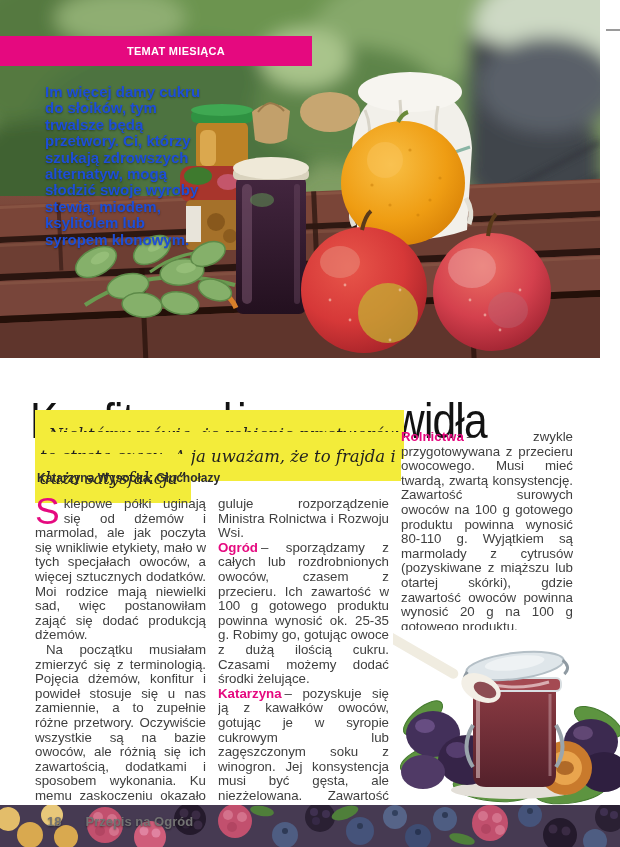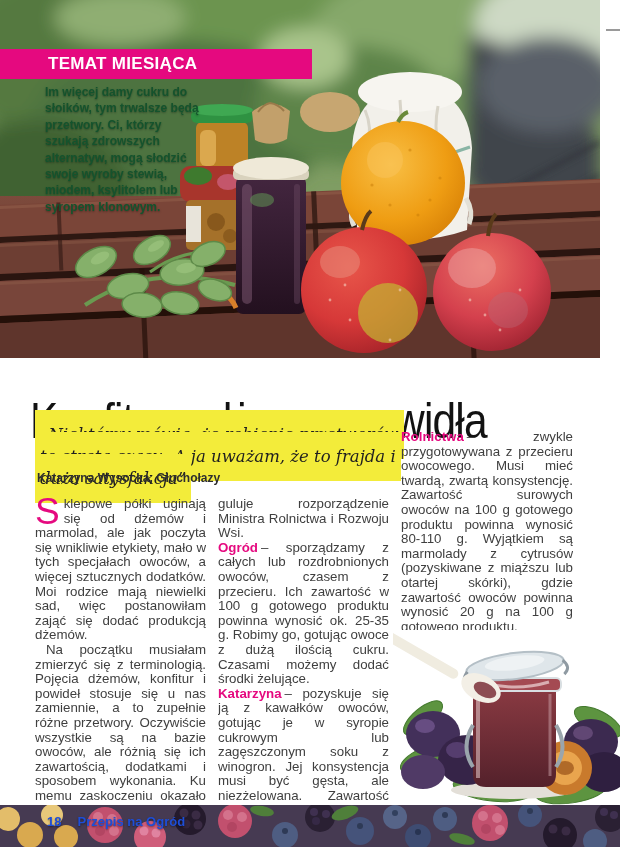--- a/index.html
+++ b/index.html
@@ -7,30 +7,30 @@
     position:relative;width:620px;height:847px;margin:0 auto;
     background:#ffffff;overflow:hidden;
     font-family:"Liberation Sans",sans-serif;
   }
   
   .hero{position:absolute;left:0;top:0;width:600px;height:358px;}
   .hero svg{display:block;}
   .crop-mark{position:absolute;left:606px;top:29px;width:14px;height:2px;background:#9a9a9a;}
   
   .banner{
-    position:absolute;left:0;top:49px;width:312px;height:30px;
+    position:absolute;left:0;top:36px;width:312px;height:30px;
     background:#e5097f;color:#fff;display:flex;align-items:center;
     padding-left:48px;box-sizing:border-box;
-    font-size:17px;letter-spacing:.3px;white-space:nowrap;
+    font-size:11px;letter-spacing:.3px;white-space:nowrap;justify-content:center;
   }
   .banner .b{font-weight:bold;margin-right:8px;}
   
   .intro{
     position:absolute;left:45px;top:84px;width:158px;
-    color:#14532d;font-size:12px;font-weight:bold;line-height:16.4px;
+    color:#1d4ed8;font-size:15px;font-weight:bold;line-height:16.4px;
     text-shadow:0 1px 2px rgba(0,0,0,.35);
   }
   
   .title{
     position:absolute;left:30px;top:358px;
     font-size:50px;font-weight:400;letter-spacing:-1px;color:#121212;
     transform:scaleX(.85);transform-origin:left top;white-space:nowrap;
   }
   .quote{
     position:absolute;left:35px;top:424px;width:378px;
@@ -57,23 +57,23 @@
   }
   .lead{font-weight:bold;color:#e5097f;margin-right:3px;}
   .col1{left:35px;top:497px;width:171px;height:306px;overflow:hidden;}
   .col2{left:218px;top:497px;width:171px;height:306px;overflow:hidden;}
   .col3{left:401px;top:430px;width:172px;height:206px;overflow:hidden;}
   
   .jarphoto{position:absolute;left:393px;top:630px;width:227px;height:175px;}
   
   .berries{position:absolute;left:0;top:805px;width:620px;height:42px;}
   .footer{
-    position:absolute;left:47px;top:814px;color:#1d4ed8;
+    position:absolute;left:47px;top:814px;color:#737373;
     font-size:13px;font-weight:bold;text-shadow:0 1px 2px rgba(0,0,0,.45);
-    display:flex;gap:16px;
+    display:flex;gap:24px;
   }
 </style>
 </head>
 <body>
 
 <div class="page">
 
   <div class="hero">
     <svg viewBox="0 0 600 358" width="600" height="358">
       <defs>

